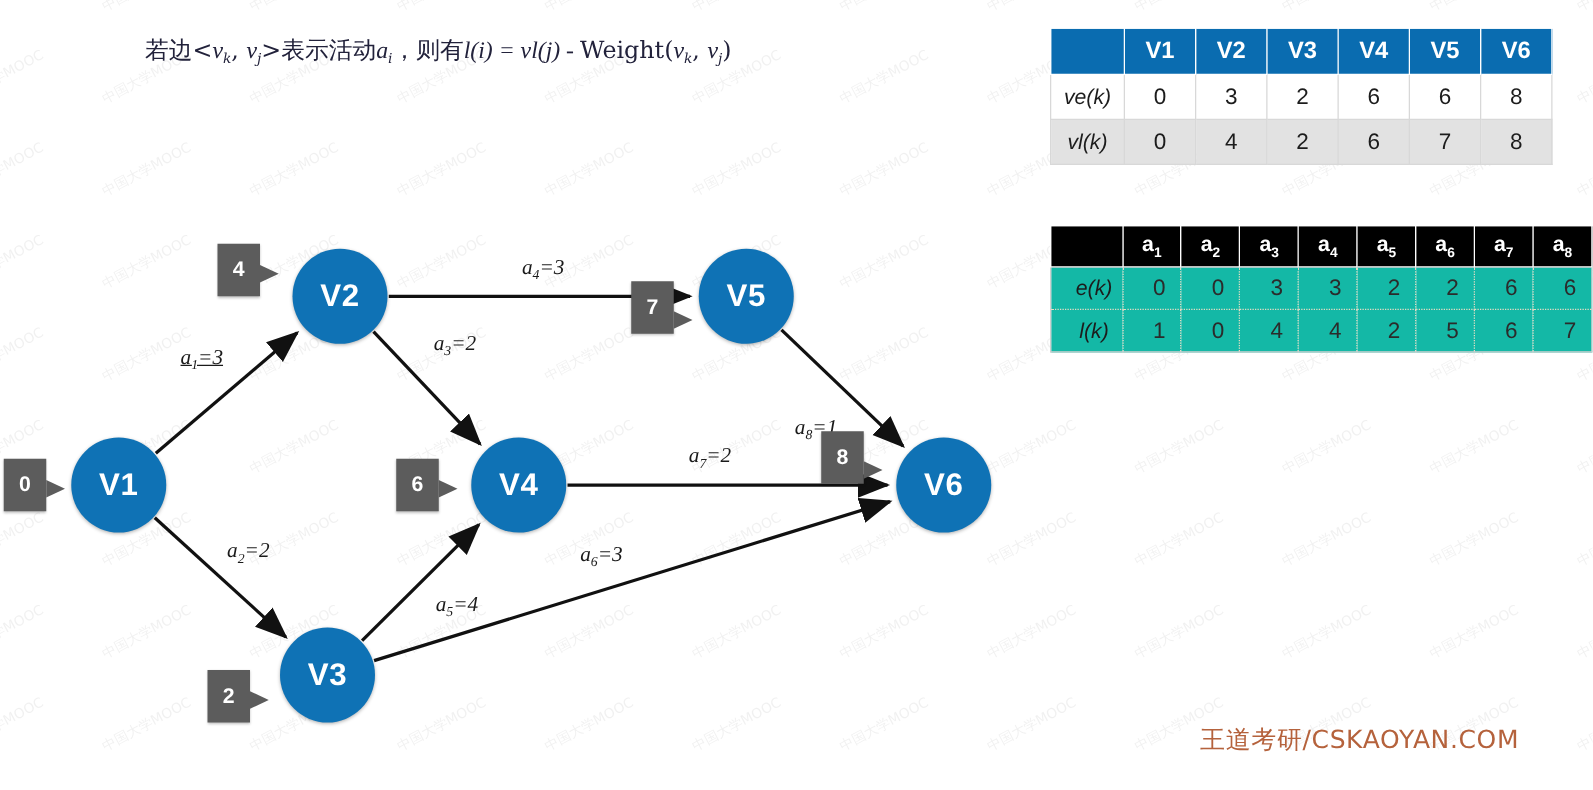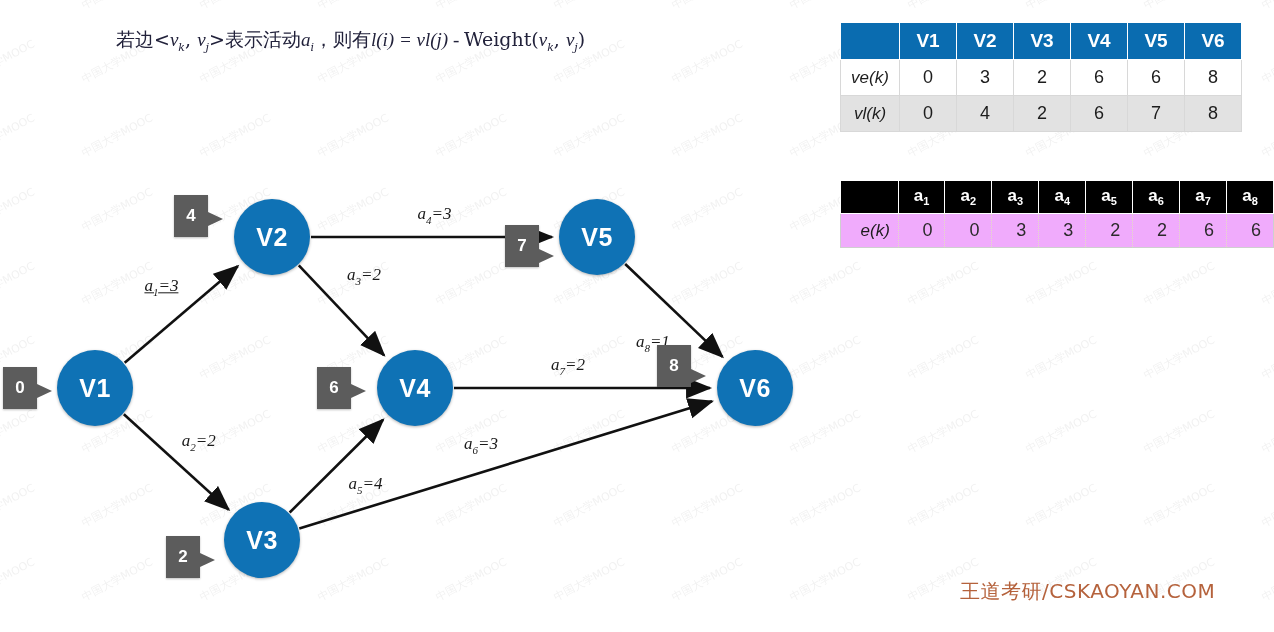--- a/index.html
+++ b/index.html
@@ -93,21 +93,21 @@
   
   #table-e-l{left:840px;top:180px;}
   #table-e-l th{
     background:#000000;color:#ffffff;font-size:17px;font-weight:bold;
     height:30px;border:1px solid #ffffff;
   }
   #table-e-l th.corner{width:48px;}
   #table-e-l th sub{font-size:11px;}
   #table-e-l td{
     height:31px;width:41px;font-size:18px;color:#2b2b2b;
-    background:#f0abfc;border:1px dotted #e4ddc4;padding-left:13px;
+    background:#14b8a6;border:1px dotted #e4ddc4;padding-left:13px;
   }
   #table-e-l td.rowhead{
     width:48px;font-size:17px;font-style:italic;color:#1c1c1c;
   }
   #table-e-l{border:1px solid #cfcfcf;}
   
   #branding{
     position:absolute;left:960px;top:578px;z-index:3;
     font-size:20px;color:#b5623c;letter-spacing:.5px;white-space:nowrap;
     font-family:"DejaVu Sans","Liberation Sans",sans-serif;
@@ -368,16 +368,27 @@
         <td class="rowhead">e(k)</td>
         <td>0</td>
         <td>0</td>
         <td>3</td>
         <td>3</td>
         <td>2</td>
         <td>2</td>
         <td>6</td>
         <td>6</td>
       </tr>
+      <tr>
+        <td class="rowhead">l(k)</td>
+        <td>1</td>
+        <td>0</td>
+        <td>4</td>
+        <td>4</td>
+        <td>2</td>
+        <td>5</td>
+        <td>6</td>
+        <td>7</td>
+      </tr>
     </tbody>
 </table>
 
 <div id="branding">王道考研/CSKAOYAN.COM</div>
 
 </body></html>

